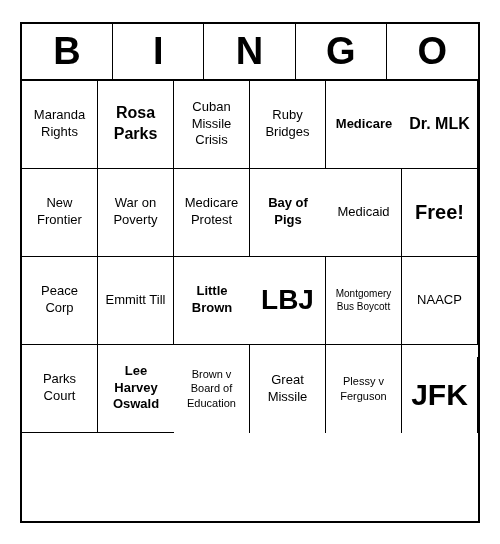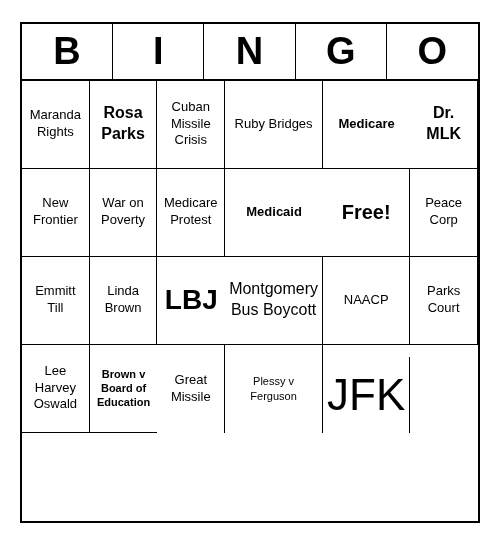--- a/index.html
+++ b/index.html
@@ -60,22 +60,22 @@
     }
     .bingo-cell.xlarge-text {
       font-size: 28px;
       font-weight: bold;
     }
     .bingo-cell.free {
       font-size: 20px;
       font-weight: bold;
     }
     .bingo-cell.jfk-text {
-      font-size: 44px;
-      font-weight: normal;
+      font-size: 30px;
+      font-weight: bold;
       margin-top: 12px;
     }
   </style>
 </head>
 <body>
 
 <div class="bingo-card">
   <div class="bingo-header">
   <div class="bingo-letter">B</div>
       <div class="bingo-letter">I</div>
@@ -86,27 +86,28 @@
   <div class="bingo-grid">
   <div class="bingo-cell">Maranda Rights</div>
       <div class="bingo-cell large-text">Rosa Parks</div>
       <div class="bingo-cell">Cuban Missile Crisis</div>
       <div class="bingo-cell">Ruby Bridges</div>
       <div class="bingo-cell">Medicare</div>
       <div class="bingo-cell large-text">Dr. MLK</div>
       <div class="bingo-cell">New Frontier</div>
       <div class="bingo-cell">War on Poverty</div>
       <div class="bingo-cell">Medicare Protest</div>
+      <div class="bingo-cell">Bay of Pigs</div>
       <div class="bingo-cell">Medicaid</div>
       <div class="bingo-cell free">Free!</div>
       <div class="bingo-cell">Peace Corp</div>
       <div class="bingo-cell">Emmitt Till</div>
-      <div class="bingo-cell">Linda Brown</div>
+      <div class="bingo-cell">Little Brown</div>
       <div class="bingo-cell xlarge-text">LBJ</div>
-      <div class="bingo-cell" style="font-size: 16px;">Montgomery Bus Boycott</div>
+      <div class="bingo-cell" style="font-size: 10px;">Montgomery Bus Boycott</div>
       <div class="bingo-cell">NAACP</div>
       <div class="bingo-cell">Parks Court</div>
       <div class="bingo-cell">Lee Harvey Oswald</div>
       <div class="bingo-cell" style="font-size: 11px;">Brown v Board of Education</div>
       <div class="bingo-cell">Great Missile</div>
       <div class="bingo-cell" style="font-size: 11px;">Plessy v Ferguson</div>
       <div class="bingo-cell jfk-text">JFK</div>
     </div>
 </div>
 

